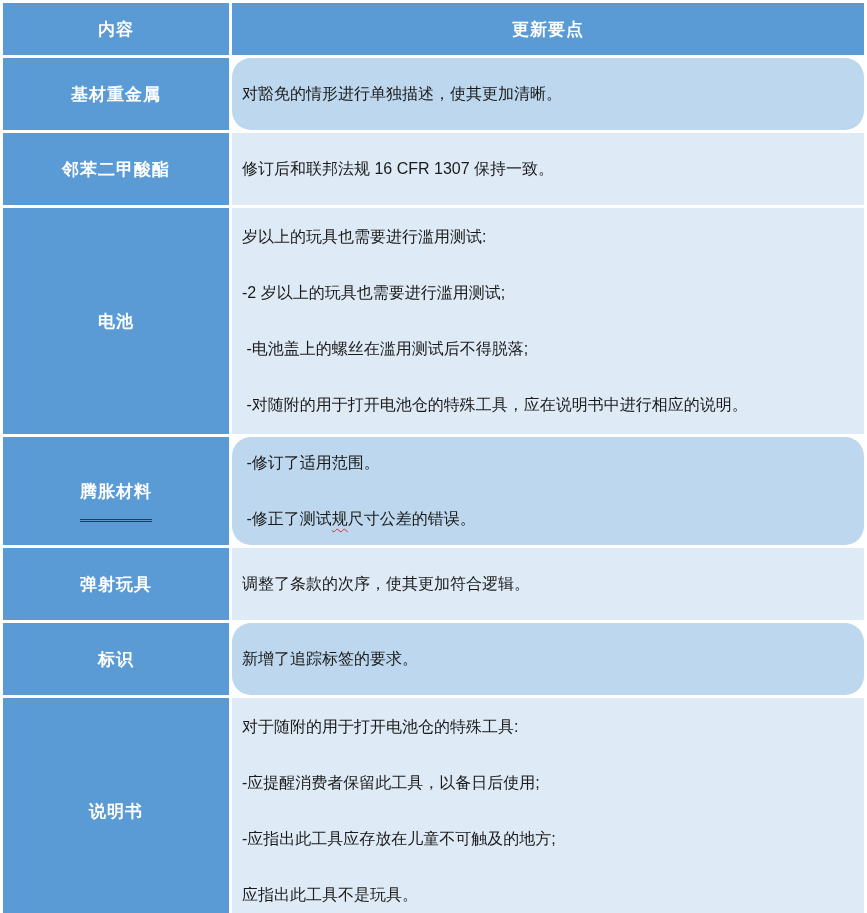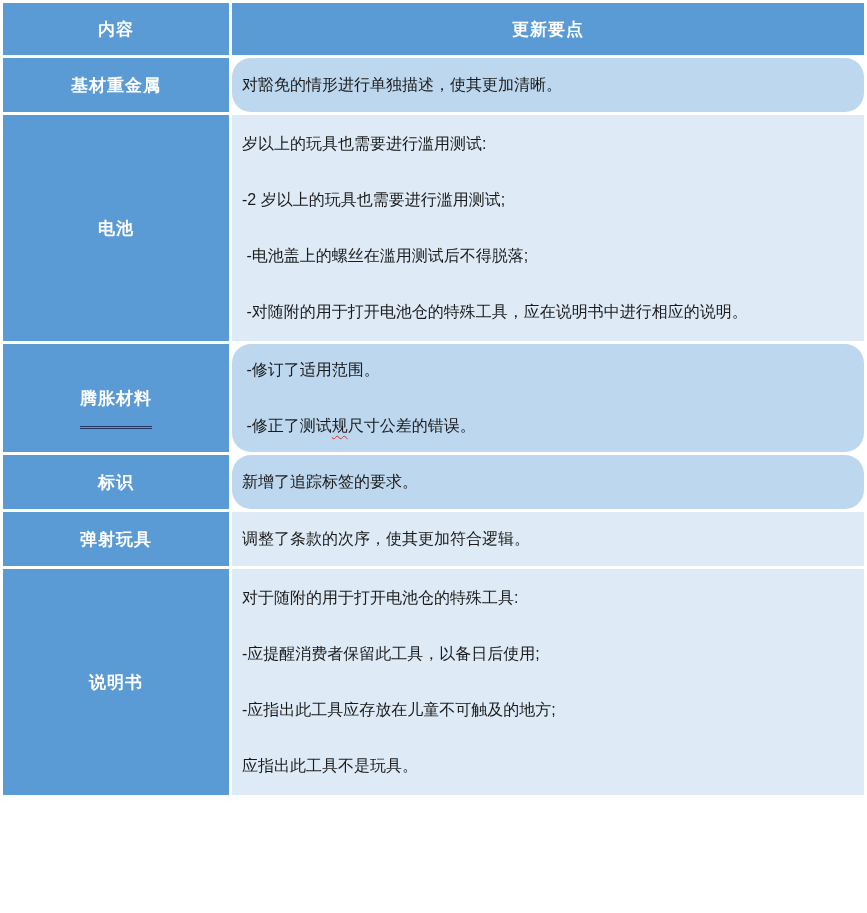--- a/index.html
+++ b/index.html
@@ -52,21 +52,21 @@
     letter-spacing: 1px;
   }
   td.points-cell {
     vertical-align: middle;
     font-size: 16px;
     color: var(--body-text);
     padding: 10px 14px 10px 10px;
   }
   .shade-a { background: var(--shade-a); border-radius: 19px; }
   .shade-b { background: var(--shade-b); }
-  tr.lines-1 { height: 54px; }
+  tr.lines-1 { height: 72px; }
   tr.lines-2 { height: 108px; }
   tr.lines-4 { height: 226px; }
   .points-wrap {
     display: flex;
     flex-direction: column;
     gap: 34px;
   }
   p.point-line {
     margin: 0;
     line-height: 22px;
@@ -101,20 +101,28 @@
     </thead>
     <tbody id="rows">
         <tr class="lines-1">
           <td class="topic-cell"><span>基材重金属</span></td>
           <td class="points-cell shade-a">
             <div class="points-wrap">
               <p class="point-line"><span>对豁免的情形进行单独描述，使其更加清晰。</span></p>
             </div>
           </td>
         </tr>
+        <tr class="lines-1">
+          <td class="topic-cell"><span>邻苯二甲酸酯</span></td>
+          <td class="points-cell shade-b">
+            <div class="points-wrap">
+              <p class="point-line"><span>修订后和联邦法规 16 CFR 1307 保持一致。</span></p>
+            </div>
+          </td>
+        </tr>
         <tr class="lines-4">
           <td class="topic-cell"><span>电池</span></td>
           <td class="points-cell shade-b">
             <div class="points-wrap">
               <p class="point-line"><span>岁以上的玩具也需要进行滥用测试:</span></p>
               <p class="point-line"><span>-2 岁以上的玩具也需要进行滥用测试;</span></p>
               <p class="point-line"><span> -电池盖上的螺丝在滥用测试后不得脱落;</span></p>
               <p class="point-line"><span> -对随附的用于打开电池仓的特殊工具，应在说明书中进行相应的说明。</span></p>
             </div>
           </td>
@@ -122,32 +130,32 @@
         <tr class="lines-2">
           <td class="topic-cell"><span class="u-double">腾胀材料</span></td>
           <td class="points-cell shade-a">
             <div class="points-wrap">
               <p class="point-line"><span> -修订了适用范围。</span></p>
               <p class="point-line"><span> -修正了测试</span><span class="wavy-red">规</span><span>尺寸公差的错误。</span></p>
             </div>
           </td>
         </tr>
         <tr class="lines-1">
+          <td class="topic-cell"><span>弹射玩具</span></td>
+          <td class="points-cell shade-b">
+            <div class="points-wrap">
+              <p class="point-line"><span>调整了条款的次序，使其更加符合逻辑。</span></p>
+            </div>
+          </td>
+        </tr>
+        <tr class="lines-1">
           <td class="topic-cell"><span>标识</span></td>
           <td class="points-cell shade-a">
             <div class="points-wrap">
               <p class="point-line"><span>新增了追踪标签的要求。</span></p>
-            </div>
-          </td>
-        </tr>
-        <tr class="lines-1">
-          <td class="topic-cell"><span>弹射玩具</span></td>
-          <td class="points-cell shade-b">
-            <div class="points-wrap">
-              <p class="point-line"><span>调整了条款的次序，使其更加符合逻辑。</span></p>
             </div>
           </td>
         </tr>
         <tr class="lines-4">
           <td class="topic-cell"><span>说明书</span></td>
           <td class="points-cell shade-b">
             <div class="points-wrap">
               <p class="point-line"><span>对于随附的用于打开电池仓的特殊工具:</span></p>
               <p class="point-line"><span>-应提醒消费者保留此工具，以备日后使用;</span></p>
               <p class="point-line"><span>-应指出此工具应存放在儿童不可触及的地方;</span></p>

